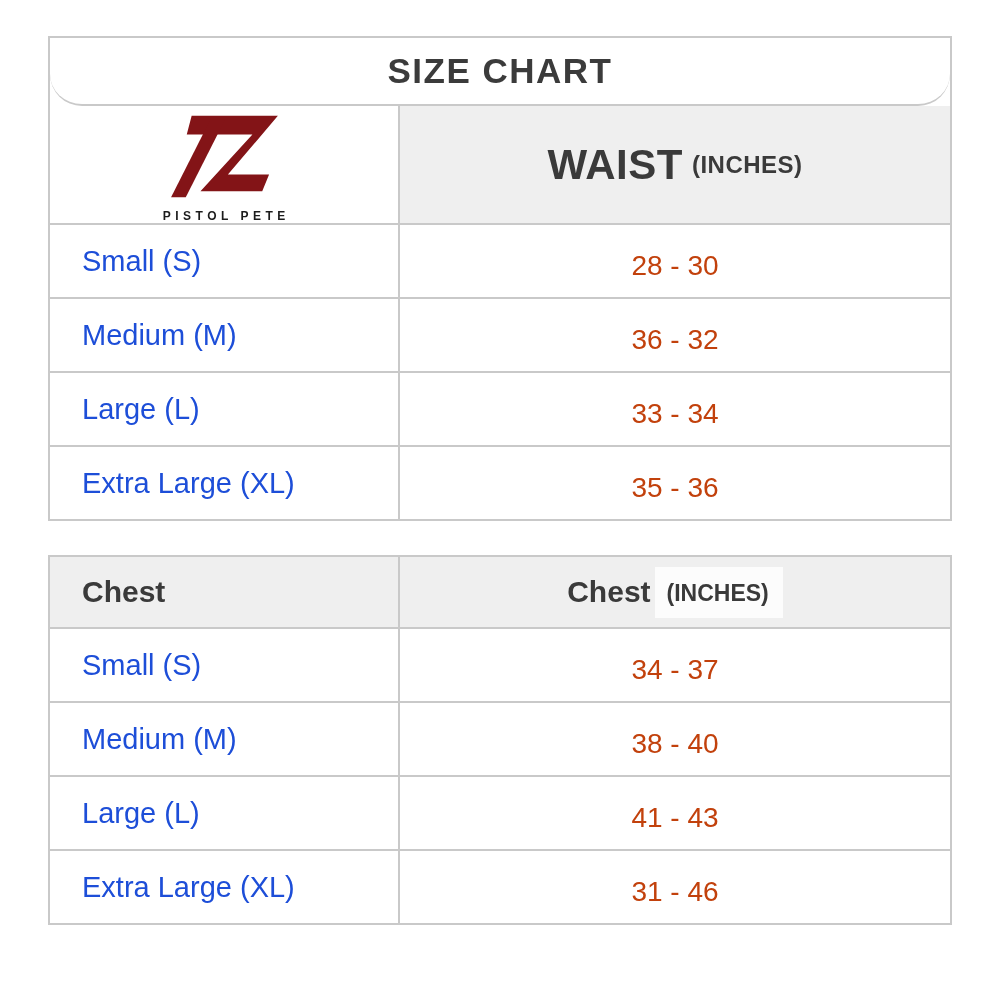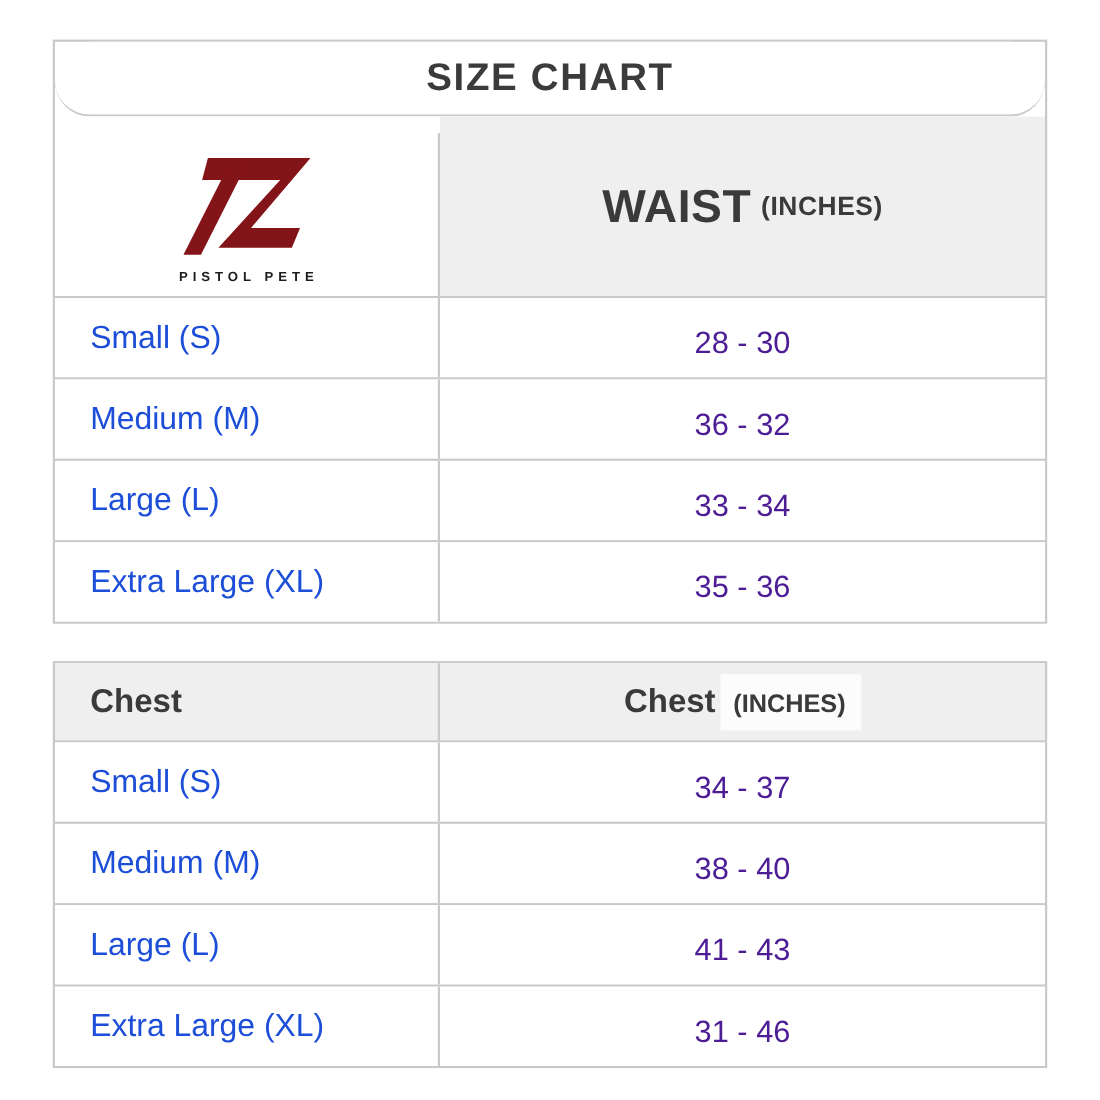--- a/index.html
+++ b/index.html
@@ -40,28 +40,27 @@
     border-bottom: 2px solid #c9c9c9;
     background: #ffffff;
     border-radius: 32px;
   }
   .brand-row {
     display: grid;
     grid-template-columns: 350px 1fr;
     border-bottom: 2px solid #c9c9c9;
   }
   .logo-cell {
-    height: 148px;
+    height: 117px;
     border-right: 2px solid #c9c9c9;
     display: flex;
     flex-direction: column;
     align-items: center;
     justify-content: center;
     background: #ffffff;
-    margin-top: 15px;
   }
   .brand-name {
     margin-top: 5px;
     font-size: 12px;
     font-weight: bold;
     letter-spacing: 4.5px;
     color: #1c1c1c;
     text-indent: 4.5px;
   }
   .waist-cell {
@@ -97,21 +96,21 @@
     padding-left: 32px;
     font-size: 29px;
     color: #1d4ed8;
     border-right: 2px solid #c9c9c9;
   }
   .cell-range {
     display: flex;
     align-items: center;
     justify-content: center;
     font-size: 28px;
-    color: #4c1d95;
+    color: #c2410c;
     box-sizing: border-box;
     padding-top: 10px;
   }
   
   .table2 { margin-top: 34px; }
   .chest-header {
     display: grid;
     grid-template-columns: 350px 1fr;
     background: #efefef;
     border-bottom: 2px solid #c9c9c9;

